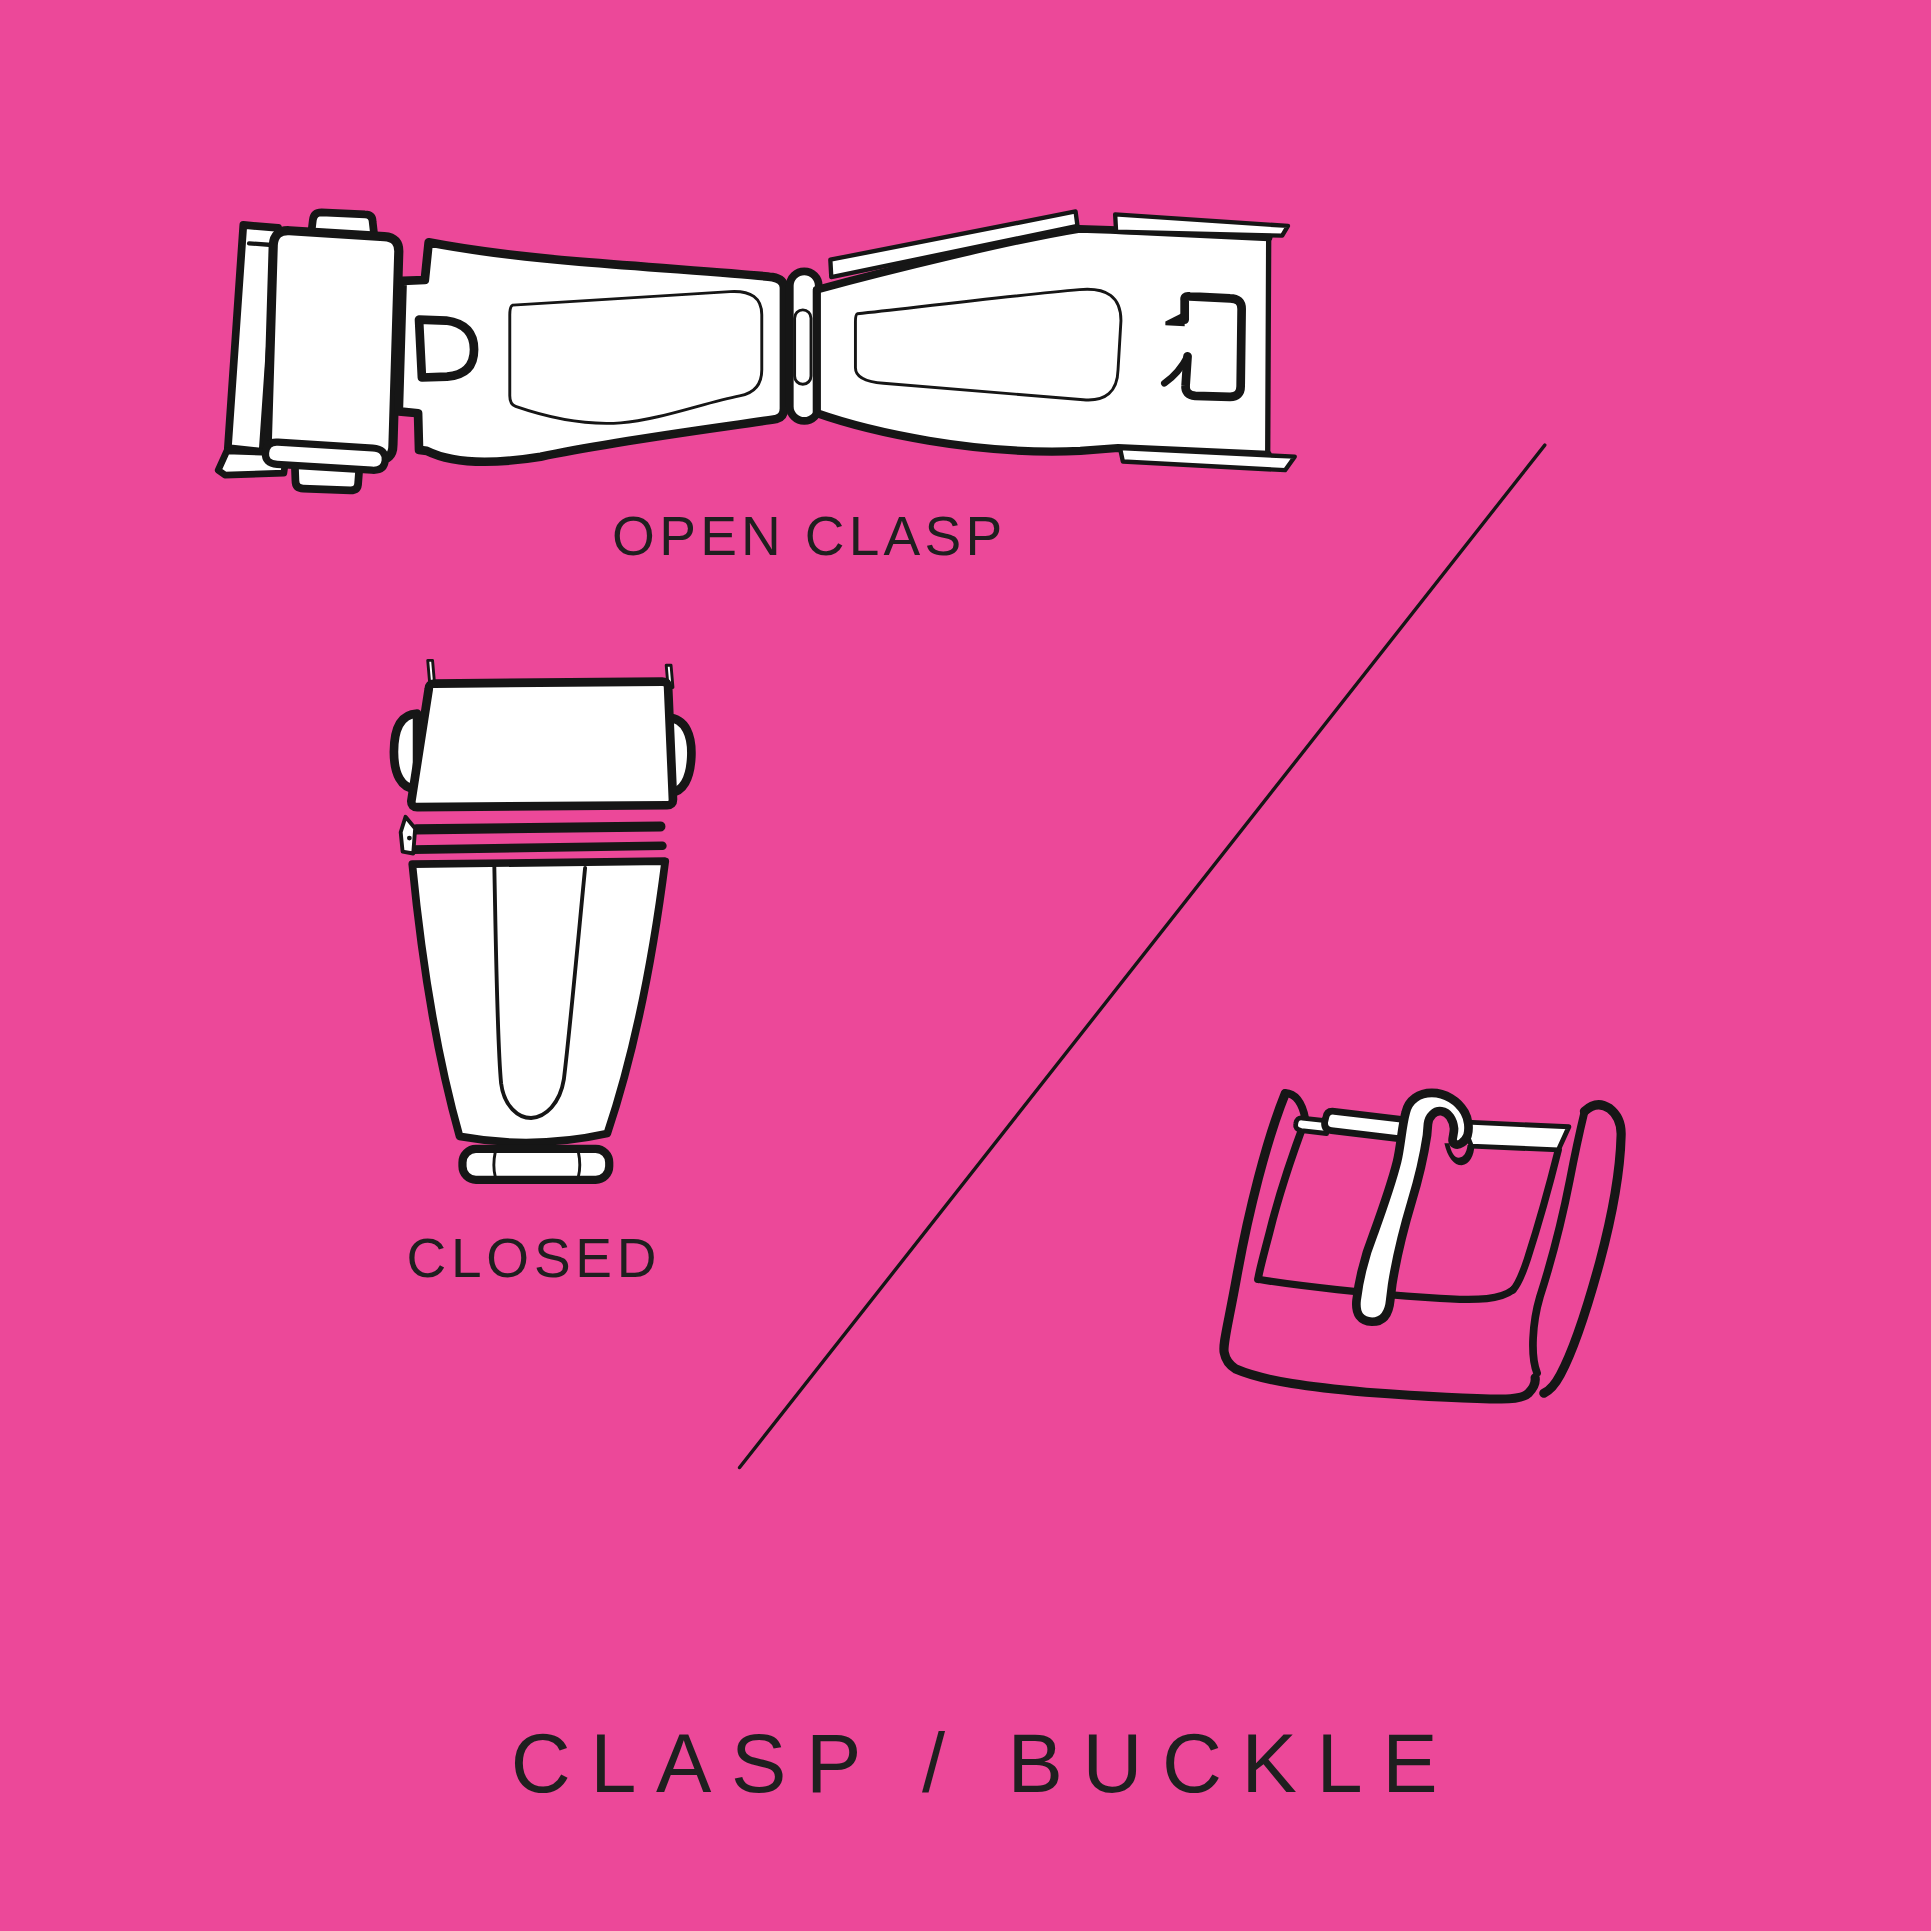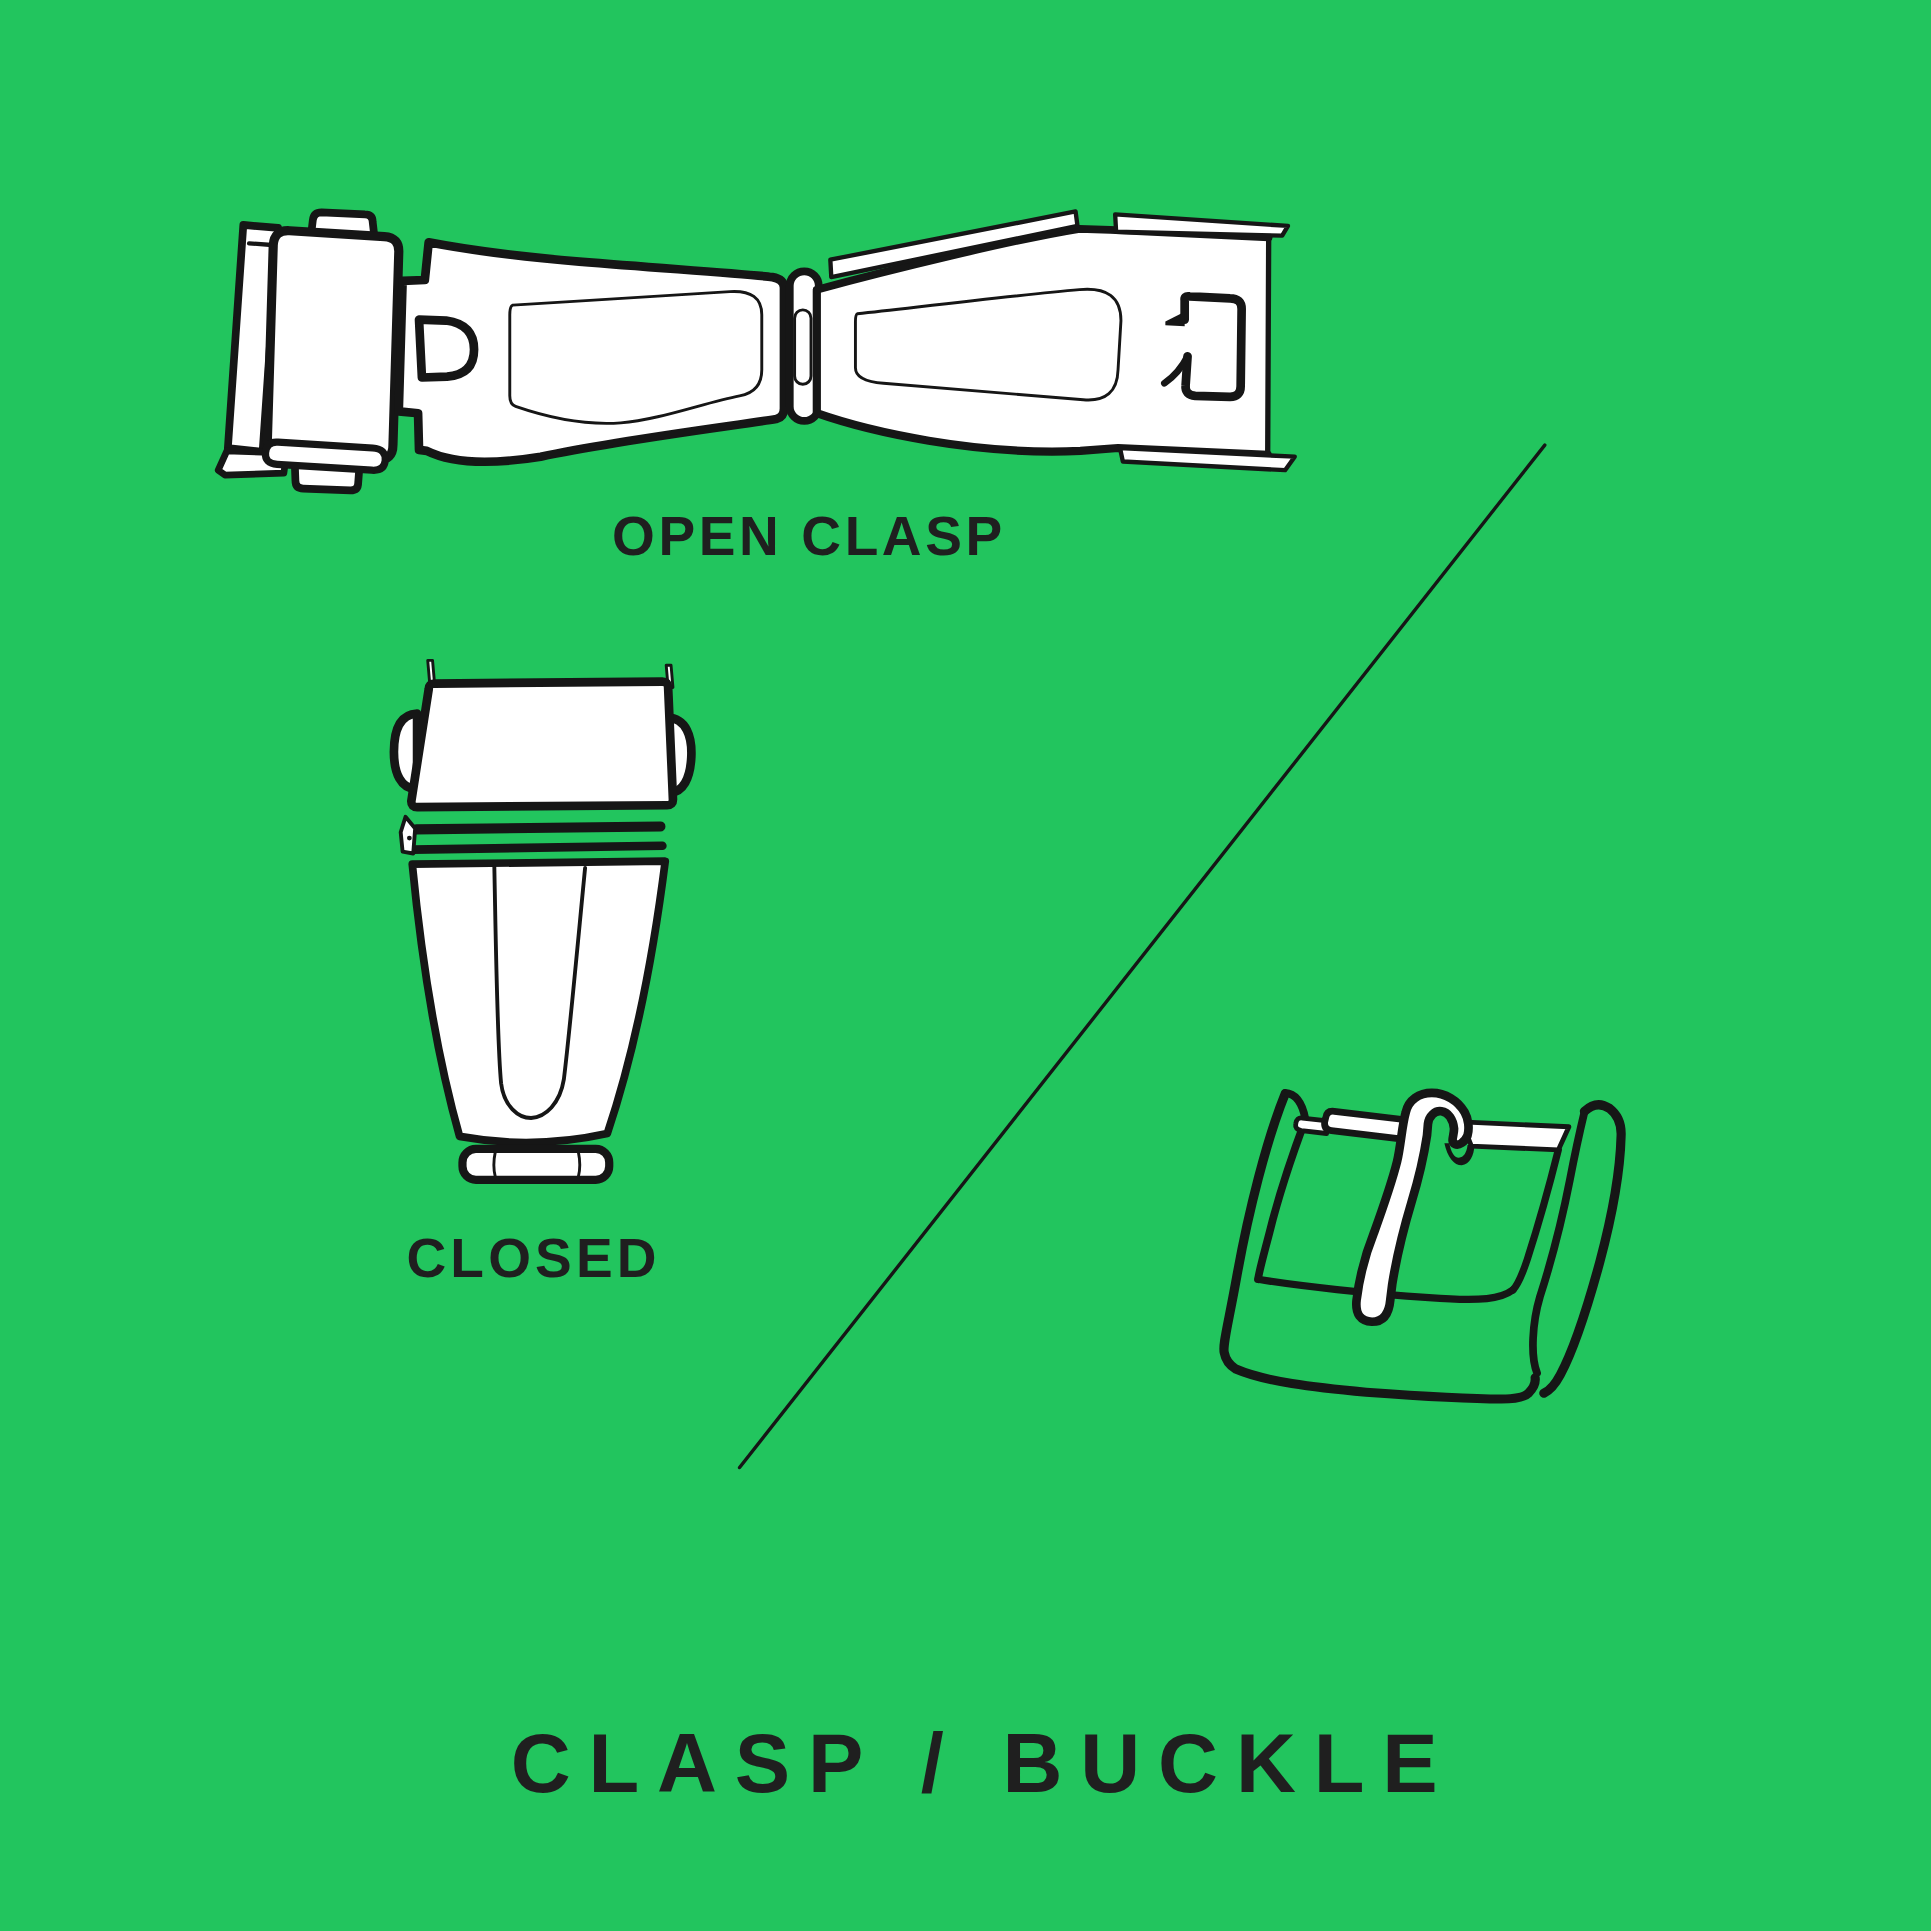--- a/index.html
+++ b/index.html
@@ -1,16 +1,16 @@
 <!DOCTYPE html>
 <html><head>
 <meta charset="utf-8">
 <style>
   html,body{margin:0;padding:0;background:#fff;}
-  .page{width:1931px;height:1931px;position:relative;background:#22c55e;overflow:hidden;font-weight:bold;}
+  .page{width:1931px;height:1931px;position:relative;background:#ec4899;overflow:hidden;}
   svg{position:absolute;top:0;left:0;}
   text{font-family:"Liberation Sans",sans-serif;fill:#1f1f1f;}
 </style>
 </head>
 <body>
 <div class="page">
 <svg width="1931" height="1931" viewBox="0 0 2000 2000" fill="none" stroke-linecap="round" stroke-linejoin="round">
 
   <g stroke="#161616">
 

